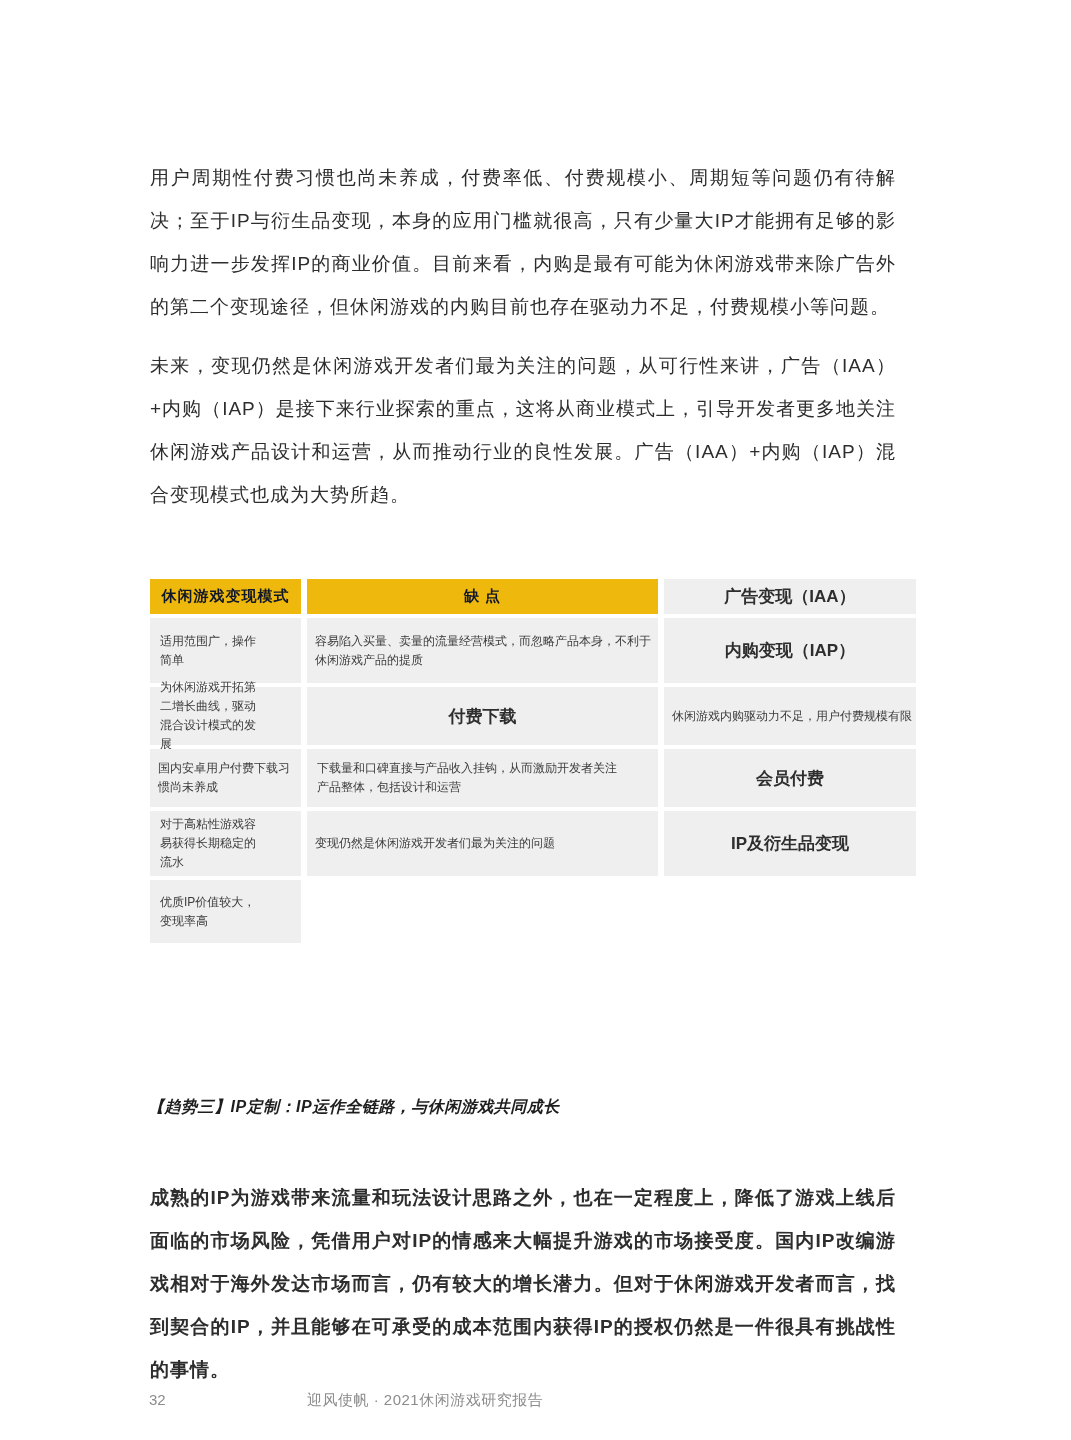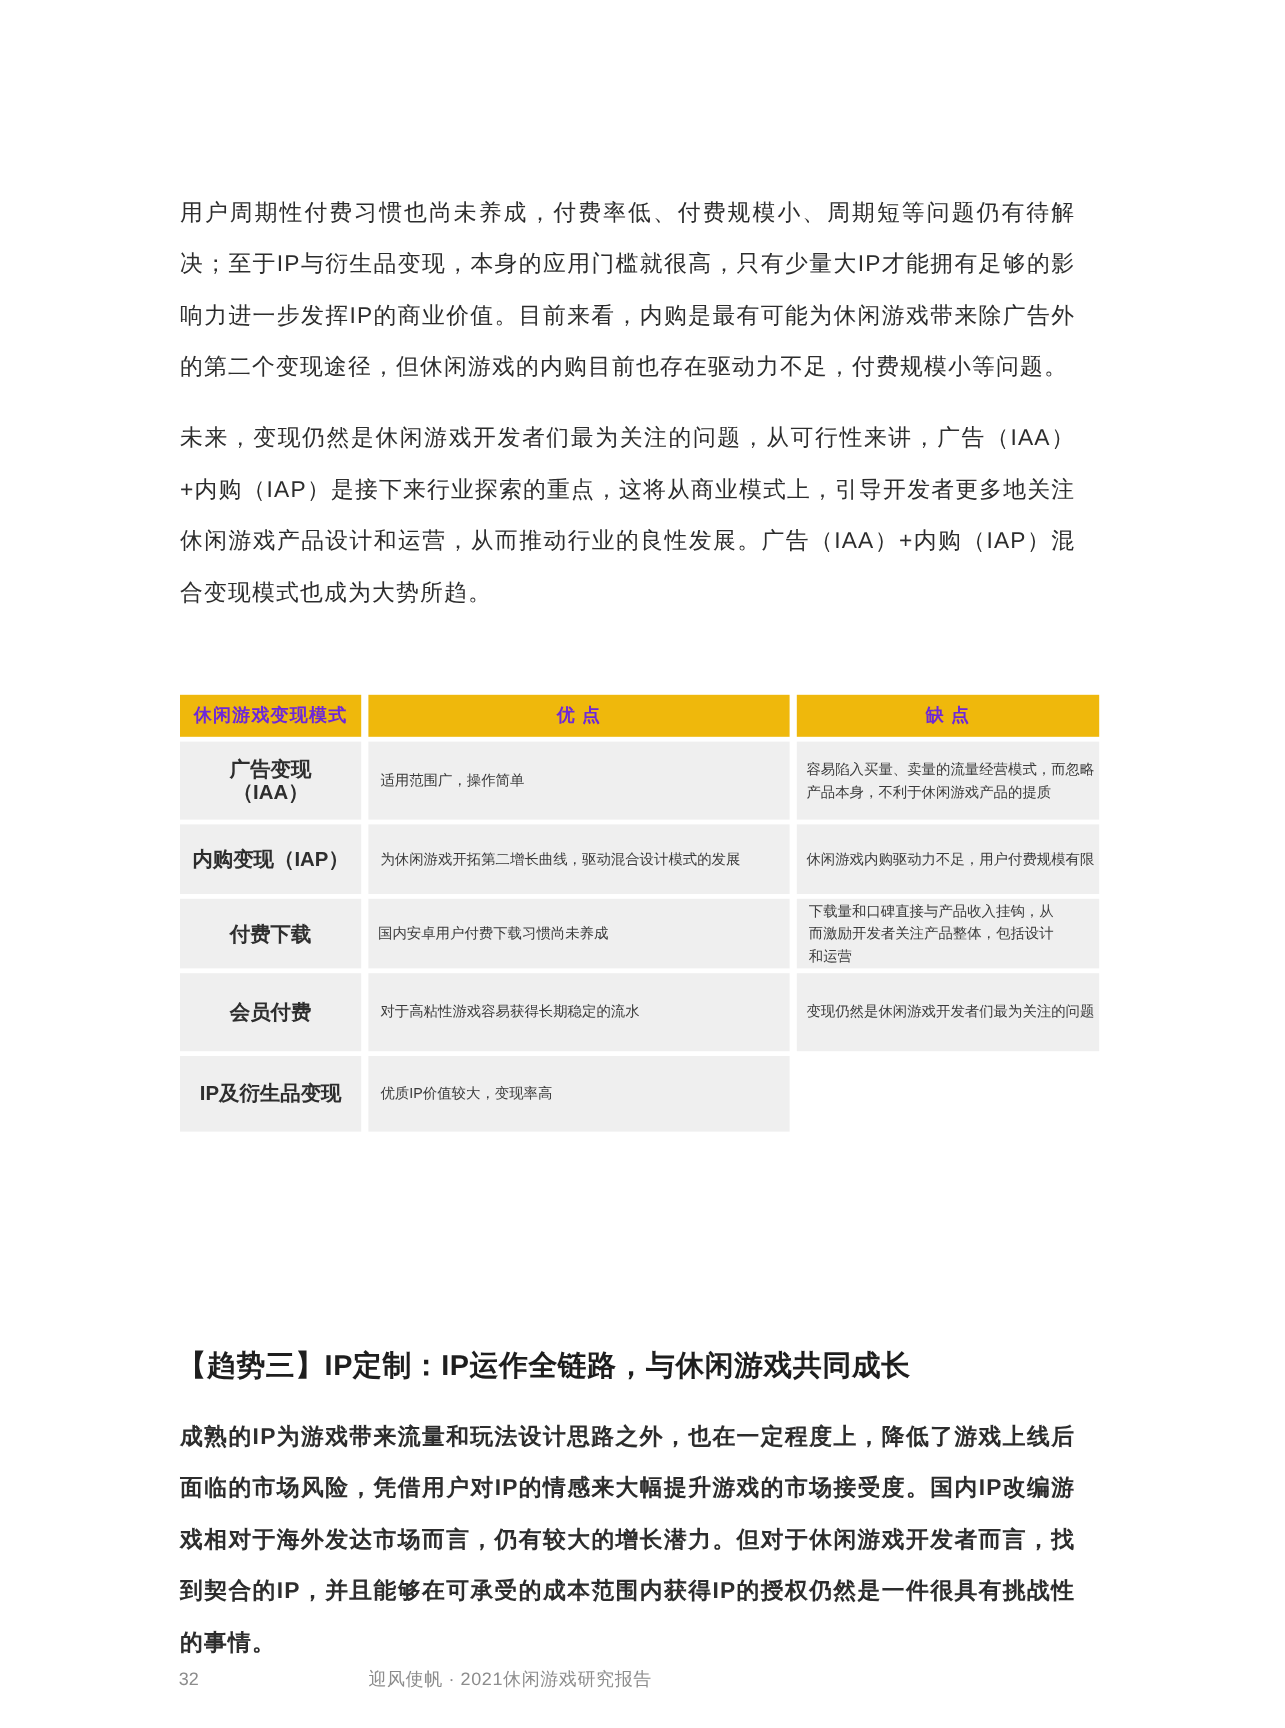--- a/index.html
+++ b/index.html
@@ -32,21 +32,21 @@
     top: 549px;
     width: 766px;
     display: grid;
     grid-template-columns: 151px 351px 252px;
     grid-template-rows: 35px 65px 58px 58px 65px 63px;
     gap: 4px 6px;
     background: #ffffff;
   }
   .th {
     background: #EFB80C;
-    color: #6d28d9;
+    color: #0f172a;
     font-weight: 700;
     font-size: 15px;
     display: flex;
     align-items: center;
     justify-content: center;
     letter-spacing: 1px;
   }
   .td {
     background: #EFEFEF;
     font-size: 12px;
@@ -61,27 +61,28 @@
     font-size: 17px;
     font-weight: 600;
     color: #2e2e2e;
   }
   .td.pros { padding: 0 36px 0 10px; }
   .td.cons { padding: 0 0 0 8px; }
 
   .section-heading {
     position: absolute;
     left: 118px;
-    top: 1093px;
+    top: 1061px;
     width: 800px;
-    font-size: 24px;
+    font-size: 16px;
     line-height: 32px;
     font-weight: 700;
     color: #1e1e1e;
     letter-spacing: 0.5px;
+    font-style: italic;
   }
   .footer {
     position: absolute;
     top: 1349px;
     left: 0;
     width: 958px;
     height: 22px;
     font-size: 15px;
     line-height: 22px;
     color: #8c8c8c;
@@ -93,32 +94,31 @@
 <body>
 
 <div class="page">
 
   <p class="para" id="para-1">用户周期性付费习惯也尚未养成，付费率低、付费规模小、周期短等问题仍有待解决；至于IP与衍生品变现，本身的应用门槛就很高，只有少量大IP才能拥有足够的影响力进一步发挥IP的商业价值。目前来看，内购是最有可能为休闲游戏带来除广告外的第二个变现途径，但休闲游戏的内购目前也存在驱动力不足，付费规模小等问题。</p>
 
   <p class="para" id="para-2">未来，变现仍然是休闲游戏开发者们最为关注的问题，从可行性来讲，广告（IAA）+内购（IAP）是接下来行业探索的重点，这将从商业模式上，引导开发者更多地关注休闲游戏产品设计和运营，从而推动行业的良性发展。广告（IAA）+内购（IAP）混合变现模式也成为大势所趋。</p>
 
   <div class="mono-table">
     <div class="th">休闲游戏变现模式</div>
-    <div class="th">优 点</div>
     <div class="th">缺 点</div>
 
     <div class="td mode">广告变现（IAA）</div>
     <div class="td pros">适用范围广，操作简单</div>
     <div class="td cons">容易陷入买量、卖量的流量经营模式，而忽略产品本身，不利于休闲游戏产品的提质</div>
 
     <div class="td mode">内购变现（IAP）</div>
     <div class="td pros">为休闲游戏开拓第二增长曲线，驱动混合设计模式的发展</div>
+    <div class="td mode">付费下载</div>
+
     <div class="td cons">休闲游戏内购驱动力不足，用户付费规模有限</div>
-
-    <div class="td mode">付费下载</div>
     <div class="td cons">国内安卓用户付费下载习惯尚未养成</div>
     <div class="td pros">下载量和口碑直接与产品收入挂钩，从而激励开发者关注产品整体，包括设计和运营</div>
 
     <div class="td mode">会员付费</div>
     <div class="td pros">对于高粘性游戏容易获得长期稳定的流水</div>
     <div class="td cons">变现仍然是休闲游戏开发者们最为关注的问题</div>
 
     <div class="td mode">IP及衍生品变现</div>
     <div class="td pros">优质IP价值较大，变现率高</div>
   </div>

